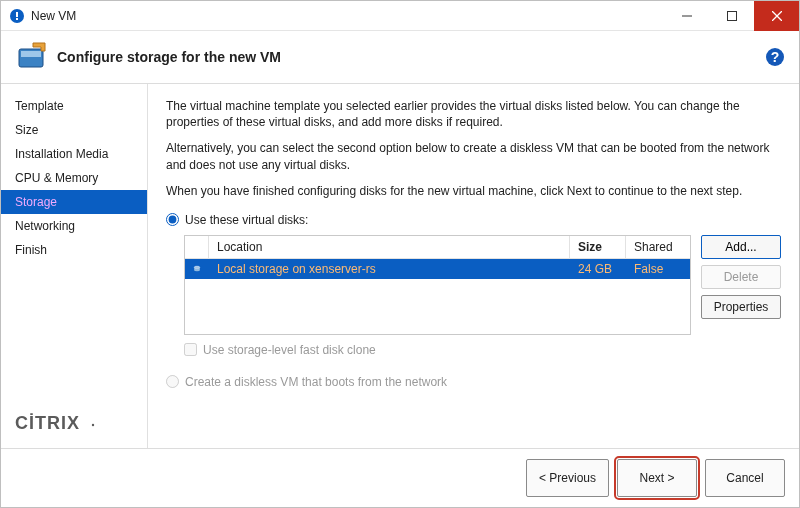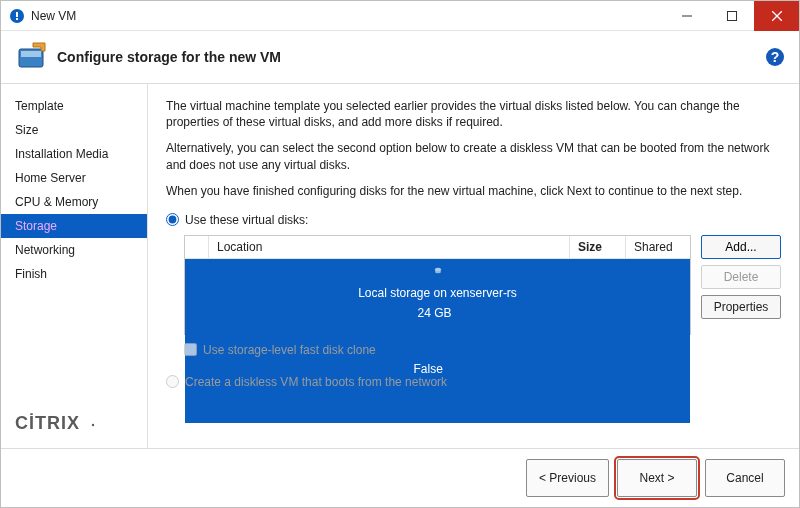--- a/index.html
+++ b/index.html
@@ -30,21 +30,21 @@
   .radio-row.disabled { color: #9a9a9a; }
   .disk-area { display: flex; }
   .table-wrap { flex: 1; margin-left: 18px; border: 1px solid #c9c9c9; border-top: 0; height: 100px; display: flex; flex-direction: column; background: #fff; }
   .thead { display: flex; background: #fff; border-top: 1px solid #c9c9c9; border-bottom: 1px solid #e2e2e2; }
   .th { padding: 4px 8px; border-right: 1px solid #e2e2e2; font-weight: 400; }
   .th:last-child { border-right: 0; }
   .th-icon { width: 24px; flex: 0 0 24px; }
   .th-loc { flex: 1; }
   .th-size { width: 56px; flex: 0 0 56px; font-weight: bold; }
   .th-shared { width: 64px; flex: 0 0 64px; }
-  .trow { display: flex; background: #0a5ec2; color: #ffffff; align-items: center; flex-direction: column; }
+  .trow { display: flex; background: #0a5ec2; color: #fdba74; align-items: center; }
   .td { padding: 3px 8px; }
   .td-icon { width: 24px; flex: 0 0 24px; display: flex; align-items: center; justify-content: center; }
   .td-loc { flex: 1; }
   .td-size { width: 56px; flex: 0 0 56px; }
   .td-shared { width: 64px; flex: 0 0 64px; }
   .disk-buttons { display: flex; flex-direction: column; width: 80px; margin-left: 10px; gap: 6px; }
   .dbtn { height: 24px; border: 1px solid #8a8a8a; background: #f7f7f7; border-radius: 2px; font-size: 12px; display: flex; align-items: center; justify-content: center; }
   .dbtn.primary { border: 1px solid #0a5ec2; color: #000000; }
   .dbtn.disabled { color: #9a9a9a; border-color: #d0d0d0; background: #fafafa; }
   .chk-row { display: flex; align-items: center; margin: 8px 0 0 18px; color: #9a9a9a; }
@@ -101,21 +101,20 @@
           <text x="10" y="15" text-anchor="middle" font-size="14" font-weight="bold" fill="#fff">?</text>
         </svg>
     </span>
   </div>
 
   <div class="body">
     <div class="sidebar">
       <div class="step">Template</div>
       <div class="step">Size</div>
       <div class="step">Installation Media</div>
-      <div class="step">Home Server</div>
       <div class="step">CPU &amp; Memory</div>
       <div class="step active">Storage</div>
       <div class="step">Networking</div>
       <div class="step">Finish</div>
       <div class="sidebar-spacer"></div>
       <div class="citrix">
         <svg width="90" height="24" viewBox="0 0 90 24">
           <text x="0" y="18" font-size="18" font-weight="800" fill="#5b5b5b" letter-spacing="1">CİTRIX</text>
           <circle cx="78" cy="14" r="1.2" fill="#5b5b5b"></circle>
         </svg>

